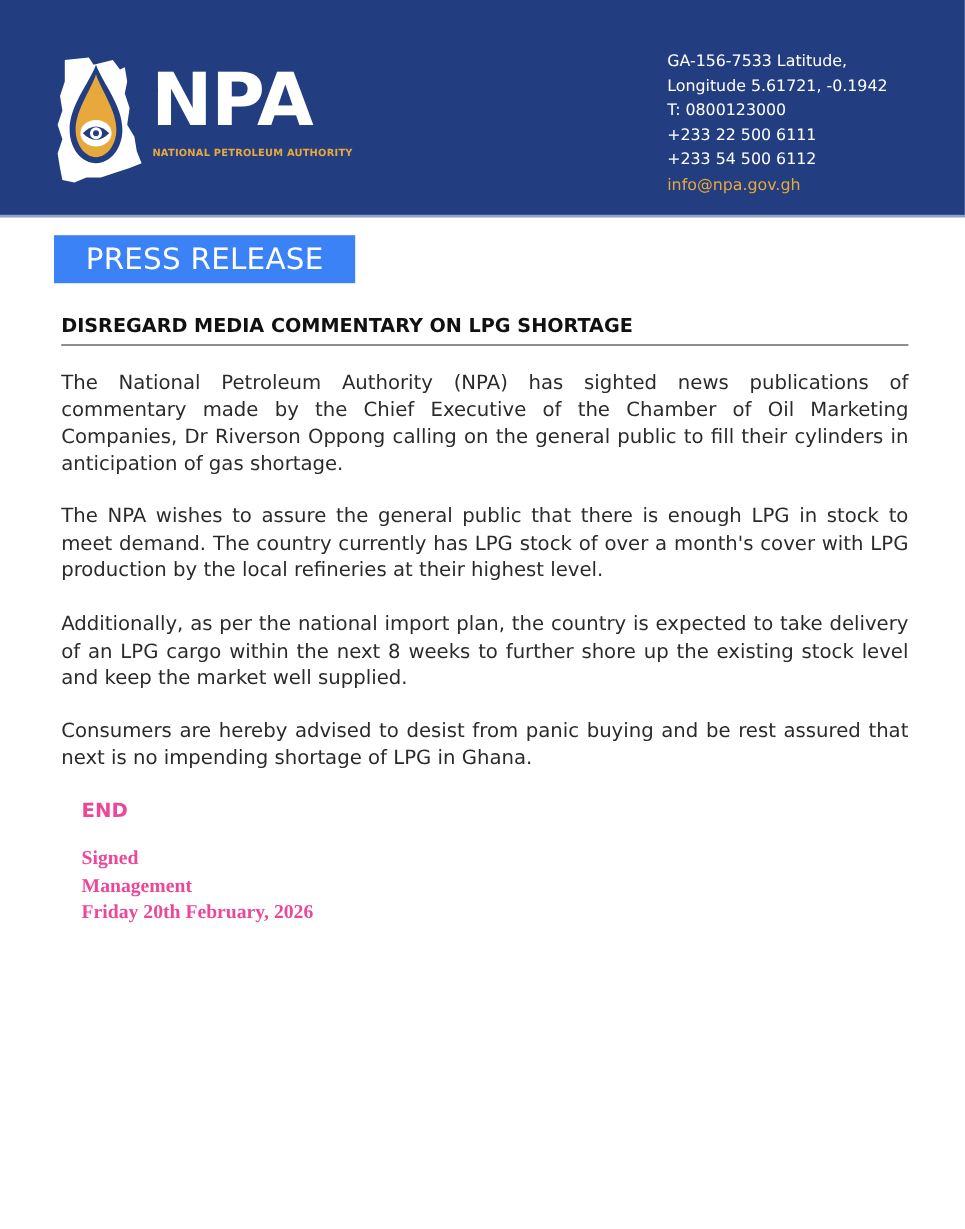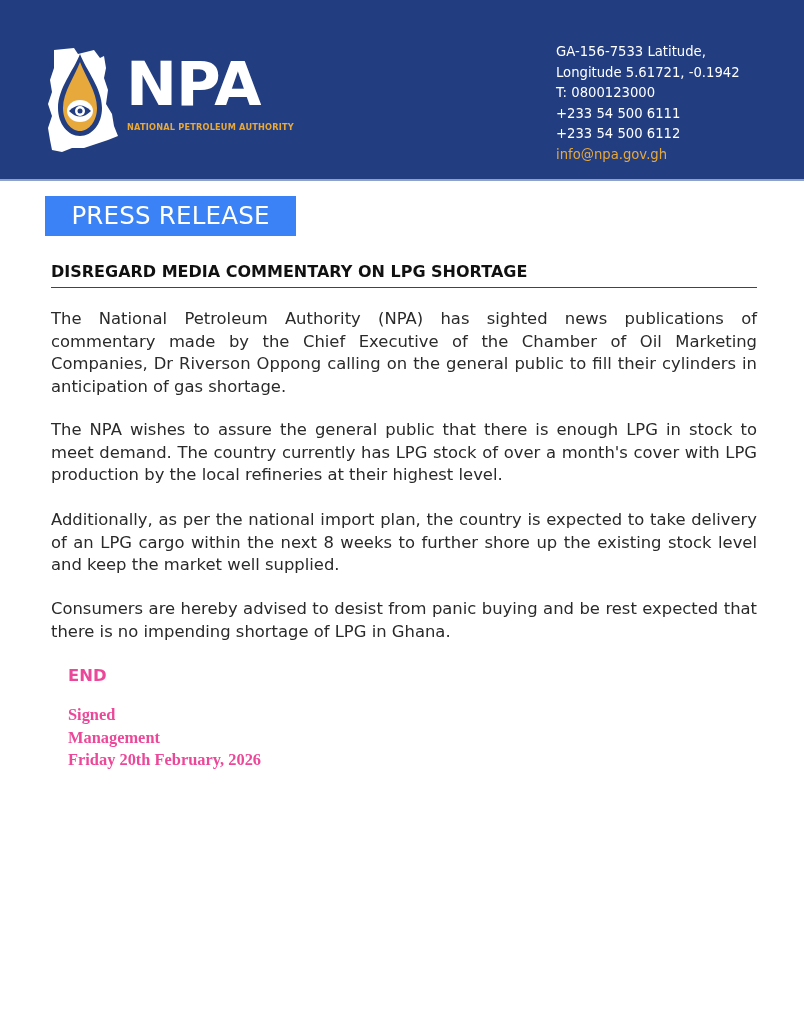--- a/index.html
+++ b/index.html
@@ -73,34 +73,34 @@
       <circle cx="36" cy="67" r="2.5" fill="#233e80"></circle>
     </svg>
     <div class="wordmark">NPA</div>
     <div class="subtitle">NATIONAL PETROLEUM AUTHORITY</div>
   </div>
 
   <div class="contact">
     <div>GA-156-7533 Latitude,</div>
     <div>Longitude 5.61721, -0.1942</div>
     <div>T: 0800123000</div>
-    <div>+233 54 500 6111</div>
+    <div>+233 22 500 6111</div>
     <div>+233 54 500 6112</div>
     <div class="email">info@npa.gov.gh</div>
   </div>
 </div>
 
 <div class="badge">PRESS RELEASE</div>
 
 <div class="title">DISREGARD MEDIA COMMENTARY ON LPG SHORTAGE</div>
 
 <p class="body-text p1 last-line-left">The National Petroleum Authority (NPA) has sighted news publications of commentary made by the Chief Executive of the Chamber of Oil Marketing Companies, Dr Riverson Oppong calling on the general public to fill their cylinders in anticipation of gas shortage.</p>
 <p class="body-text p2 last-line-left">The NPA wishes to assure the general public that there is enough LPG in stock to meet demand. The country currently has LPG stock of over a month's cover with LPG production by the local refineries at their highest level.</p>
 <p class="body-text p3 last-line-left">Additionally, as per the national import plan, the country is expected to take delivery of an LPG cargo within the next 8 weeks to further shore up the existing stock level and keep the market well supplied.</p>
-<p class="body-text p4 last-line-left">Consumers are hereby advised to desist from panic buying and be rest expected that there is no impending shortage of LPG in Ghana.</p>
+<p class="body-text p4 last-line-left">Consumers are hereby advised to desist from panic buying and be rest assured that next is no impending shortage of LPG in Ghana.</p>
 
 <div class="sign end">END</div>
 
 <div class="sign signed-block">
   <div>Signed</div>
   <div>Management</div>
   <div>Friday 20th February, 2026</div>
 </div>
 
 </body></html>

